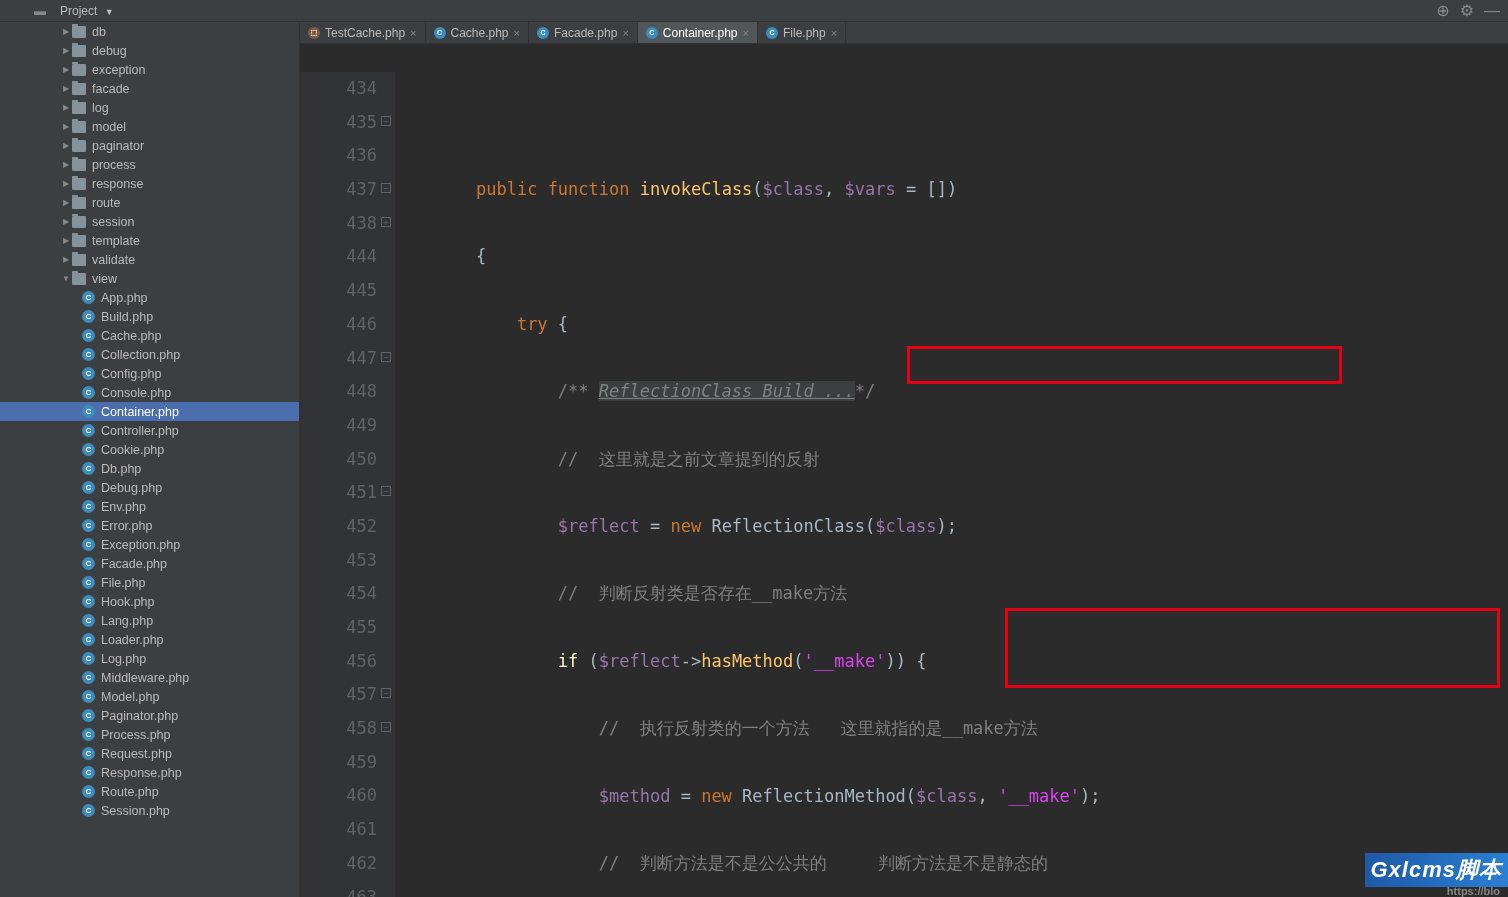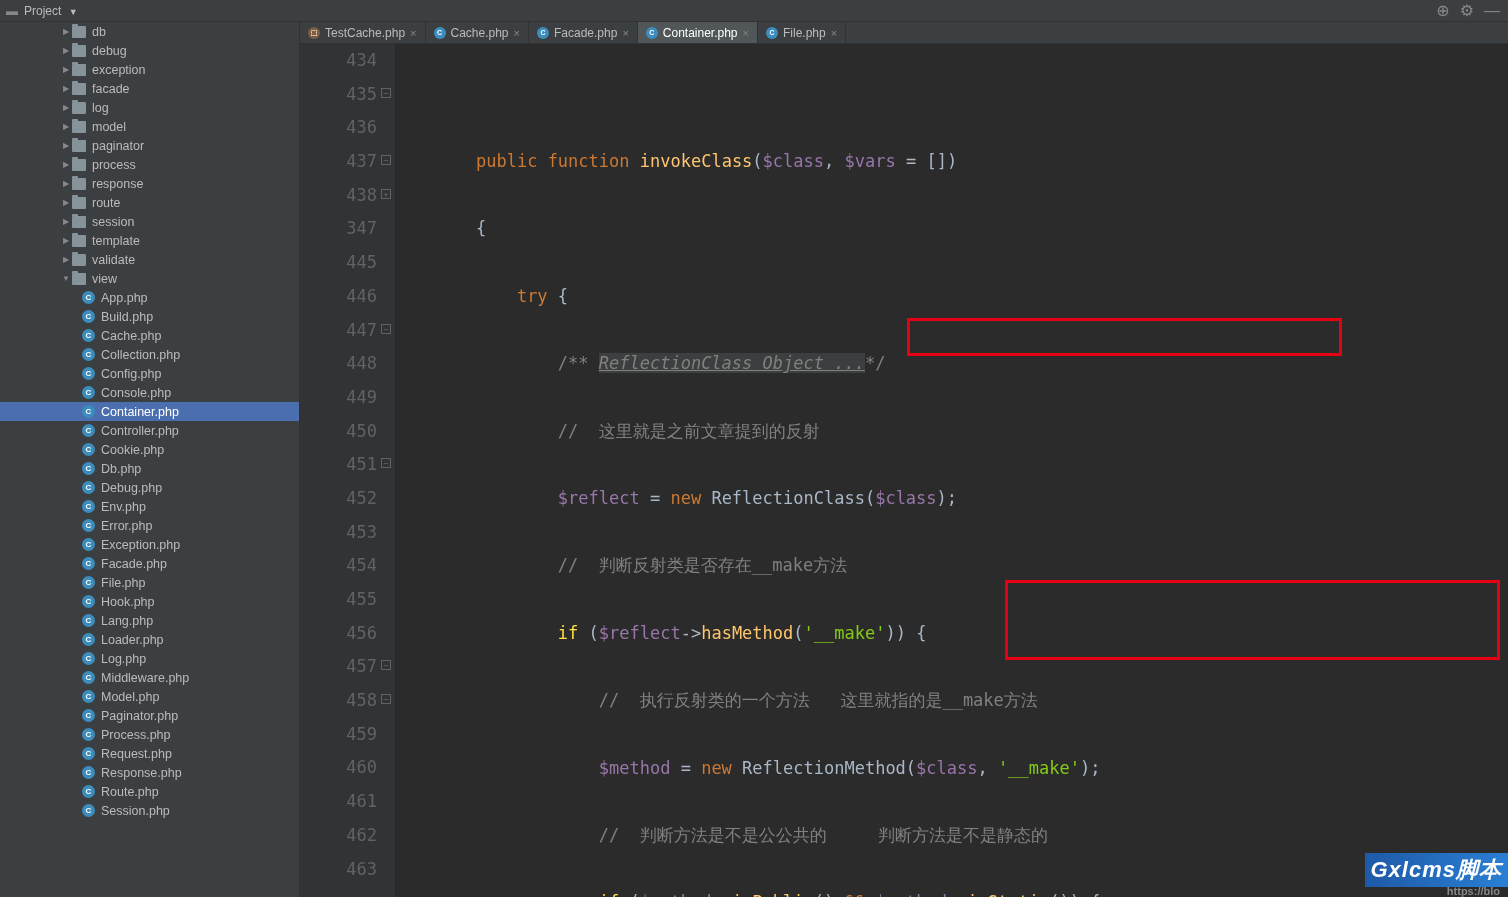--- a/index.html
+++ b/index.html
@@ -14,22 +14,23 @@
     .top-bar {
       height: 22px;
       background: #3c3f41;
       display: flex;
       align-items: center;
       border-bottom: 1px solid #323232;
     }
     .project-label {
       color: #bbb;
       font-size: 12px;
-      padding-left: 24px;
+      padding-left: 32px;
       position: relative;
+      margin-left: 28px;
     }
     .project-label::before {
       content: "▬";
       position: absolute;
       left: 6px;
       color: #888;
     }
     .dropdown-arrow { color: #bbb; font-size: 9px; margin-left: 4px; }
     .top-bar-right { margin-left: auto; display: flex; align-items: center; gap: 10px; padding-right: 8px; color: #888; }
     .main {
@@ -60,20 +61,21 @@
       font-size: 8px; font-weight: bold; color: white;
     }
     .file-icon.c { background: #3c8cbd; }
     .indent-1 { padding-left: 60px; }
     .indent-3 { padding-left: 82px; }
     .editor-area {
       flex: 1;
       display: flex;
       flex-direction: column;
       background: #2b2b2b;
+      gap: 28px;
     }
     .tabs {
       height: 22px;
       background: #3c3f41;
       display: flex;
       align-items: stretch;
       border-bottom: 1px solid #323232;
     }
     .tab {
       display: flex;
@@ -129,24 +131,24 @@
       padding-left: 40px;
       background: #2b2b2b;
       white-space: pre;
       position: relative;
     }
     .code-line { height: 33.7px; }
     .kw-public { color: #cc7832; text-align: right; }
     .kw-function { color: #cc7832; }
     .kw-try { color: #cc7832; }
     .kw-new { color: #cc7832; }
-    .kw-if { color: #fde047; }
+    .kw-if { color: #fef9c3; }
     .fn-name { color: #ffc66d; }
     .var { color: #9876aa; }
-    .str { color: #84cc16; }
+    .str { color: #d946ef; }
     .comment { color: #808080; }
     .comment-cn { color: #808080; text-align: right; }
     .method { color: #ffc66d; }
     .punct { color: #a9b7c6; }
     .type { color: #a9b7c6; }
     .folded { background: #3c3f3f; color: #808080; text-decoration: underline; font-style: italic; }
     .op { color: #a9b7c6; }
     .arrow { color: #a9b7c6; }
     .logical { color: #cc7832; }
     .red-box {
@@ -408,21 +410,21 @@
         </div>
     </div>
 
     <div class="code-area">
       <div class="gutter">
         <div class="gutter-line">434</div>
         <div class="gutter-line"><span>435</span><span class="fold-marker">−</span></div>
         <div class="gutter-line">436</div>
         <div class="gutter-line"><span>437</span><span class="fold-marker">−</span></div>
         <div class="gutter-line"><span>438</span><span class="fold-marker">+</span></div>
-        <div class="gutter-line">347</div>
+        <div class="gutter-line">444</div>
         <div class="gutter-line">445</div>
         <div class="gutter-line">446</div>
         <div class="gutter-line"><span>447</span><span class="fold-marker">−</span></div>
         <div class="gutter-line">448</div>
         <div class="gutter-line">449</div>
         <div class="gutter-line">450</div>
         <div class="gutter-line"><span>451</span><span class="fold-marker">−</span></div>
         <div class="gutter-line">452</div>
         <div class="gutter-line">453</div>
         <div class="gutter-line">454</div>
@@ -434,21 +436,21 @@
         <div class="gutter-line">460</div>
         <div class="gutter-line">461</div>
         <div class="gutter-line">462</div>
         <div class="gutter-line">463</div>
       </div>
       <div class="code-content">
 <div class="code-line"></div>
 <div class="code-line">    <span class="kw-public">public</span> <span class="kw-function">function</span> <span class="fn-name">invokeClass</span><span class="punct">(</span><span class="var">$class</span><span class="punct">, </span><span class="var">$vars</span><span class="punct"> = [])</span></div>
 <div class="code-line">    <span class="punct">{</span></div>
 <div class="code-line">        <span class="kw-try">try</span><span class="punct"> {</span></div>
-<div class="code-line">            <span class="comment">/** </span><span class="folded">ReflectionClass Object ...</span><span class="comment">*/</span></div>
+<div class="code-line">            <span class="comment">/** </span><span class="folded">ReflectionClass Build ...</span><span class="comment">*/</span></div>
 <div class="code-line">            <span class="comment-cn">//  这里就是之前文章提到的反射</span></div>
 <div class="code-line">            <span class="var">$reflect</span><span class="op"> = </span><span class="kw-new">new</span><span class="type"> ReflectionClass(</span><span class="var">$class</span><span class="punct">);</span></div>
 <div class="code-line">            <span class="comment-cn">//  判断反射类是否存在__make方法</span></div>
 <div class="code-line">            <span class="kw-if">if</span><span class="punct"> (</span><span class="var">$reflect</span><span class="arrow">-&gt;</span><span class="method">hasMethod</span><span class="punct">(</span><span class="str">'__make'</span><span class="punct">)) {</span></div>
 <div class="code-line">                <span class="comment-cn">//  执行反射类的一个方法   这里就指的是__make方法</span></div>
 <div class="code-line">                <span class="var">$method</span><span class="op"> = </span><span class="kw-new">new</span><span class="type"> ReflectionMethod(</span><span class="var">$class</span><span class="punct">, </span><span class="str">'__make'</span><span class="punct">);</span></div>
 <div class="code-line">                <span class="comment-cn">//  判断方法是不是公公共的     判断方法是不是静态的</span></div>
 <div class="code-line">                <span class="kw-if">if</span><span class="punct"> (</span><span class="var">$method</span><span class="arrow">-&gt;</span><span class="method">isPublic</span><span class="punct">() </span><span class="logical">&amp;&amp;</span><span> </span><span class="var">$method</span><span class="arrow">-&gt;</span><span class="method">isStatic</span><span class="punct">()) {</span></div>
 
 

